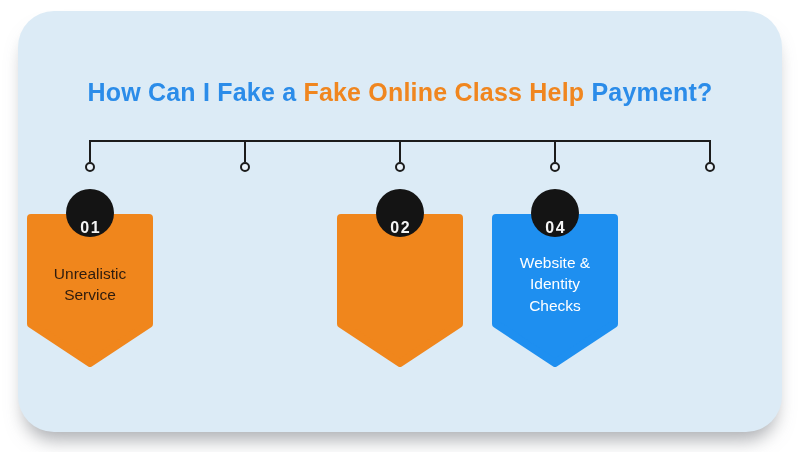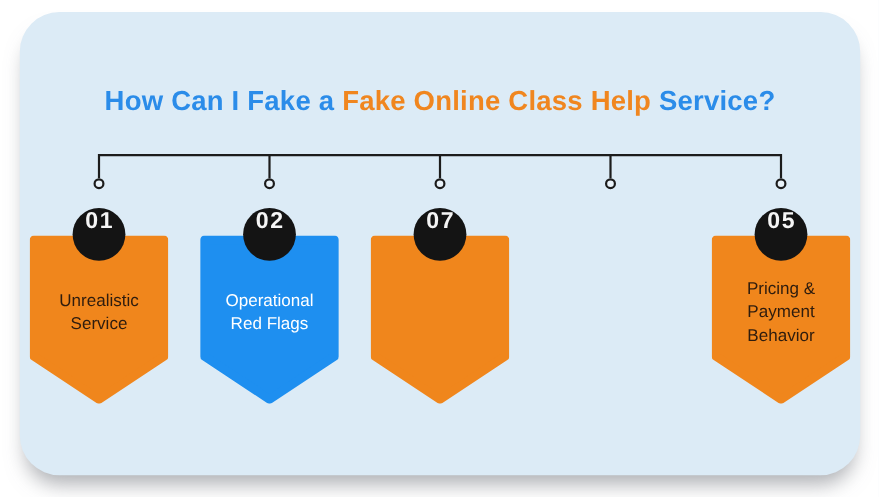--- a/index.html
+++ b/index.html
@@ -41,42 +41,42 @@
   .step .shape{
     position:absolute;left:0;top:25px;width:126px;height:153px;
   }
   .step.orange .shape polygon{fill:var(--banner-orange,#f0861c);stroke:var(--banner-orange,#f0861c);}
   .step.blue   .shape polygon{fill:var(--banner-blue,#1e8ff0);stroke:var(--banner-blue,#1e8ff0);}
   .shape polygon{stroke-width:8;stroke-linejoin:round;}
   .badge{
     position:absolute;left:50%;top:0;transform:translateX(-50%);
     width:48px;height:48px;border-radius:50%;
     background:var(--badge-bg,#141414);
-    display:flex;align-items:flex-start;justify-content:center;
+    display:flex;align-items:flex-end;justify-content:center;
     color:var(--badge-text,#f5f5f5);
-    font-size:21px;font-weight:600;letter-spacing:1.5px;
+    font-size:16px;font-weight:600;letter-spacing:1.5px;
     text-indent:1.5px;
   }
   .label{
     position:absolute;left:4px;top:52px;width:118px;height:86px;
     display:flex;align-items:center;justify-content:center;
     text-align:center;
     font-size:15.5px;font-weight:500;line-height:21.5px;
     white-space:pre-line;
   }
   .step.orange .label{color:var(--banner-text-dark,#2e1c0e);}
   .step.blue   .label{color:var(--banner-text-light,#ffffff);}
   .s1{left:9px;} .s2{left:164px;} .s3{left:319px;} .s4{left:474px;} .s5{left:629px;}
 </style>
 </head>
 <body>
 
 <div class="stage">
 
-  <h1 class="title"><span class="seg-blue">How Can I Fake a </span><span class="seg-orange">Fake Online Class Help </span><span class="seg-blue">Service?</span></h1>
+  <h1 class="title"><span class="seg-blue">How Can I Fake a </span><span class="seg-orange">Fake Online Class Help </span><span class="seg-blue">Payment?</span></h1>
 
   <svg class="connector" viewBox="0 0 764 421">
     <path d="M72,151 L72,130 L692,130 L692,151"></path>
     <line x1="227" y1="130" x2="227" y2="151"></line>
     <line x1="382" y1="130" x2="382" y2="151"></line>
     <line x1="537" y1="130" x2="537" y2="151"></line>
     <circle cx="72" cy="156" r="4"></circle>
     <circle cx="227" cy="156" r="4"></circle>
     <circle cx="382" cy="156" r="4"></circle>
     <circle cx="537" cy="156" r="4"></circle>
@@ -87,46 +87,36 @@
     <svg class="shape" viewBox="0 0 126 153">
       <polygon points="4,4 122,4 122,110 63,149 4,110"></polygon>
     </svg>
     <div class="badge">
       <span>01</span>
     </div>
     <div class="label">Unrealistic
 Service</div>
   </div>
 
-  <div class="step blue s2">
+
+  <div class="step orange s3">
     <svg class="shape" viewBox="0 0 126 153">
       <polygon points="4,4 122,4 122,110 63,149 4,110"></polygon>
     </svg>
     <div class="badge">
       <span>02</span>
     </div>
-    <div class="label">Operational
-Red Flags</div>
   </div>
 
-  <div class="step orange s3">
+  <div class="step blue s4">
     <svg class="shape" viewBox="0 0 126 153">
       <polygon points="4,4 122,4 122,110 63,149 4,110"></polygon>
     </svg>
     <div class="badge">
-      <span>07</span>
+      <span>04</span>
     </div>
+    <div class="label">Website &amp;
+Identity
+Checks</div>
   </div>
 
-
-  <div class="step orange s5">
-    <svg class="shape" viewBox="0 0 126 153">
-      <polygon points="4,4 122,4 122,110 63,149 4,110"></polygon>
-    </svg>
-    <div class="badge">
-      <span>05</span>
-    </div>
-    <div class="label">Pricing &amp;
-Payment
-Behavior</div>
-  </div>
 
 </div>
 
 </body></html>

